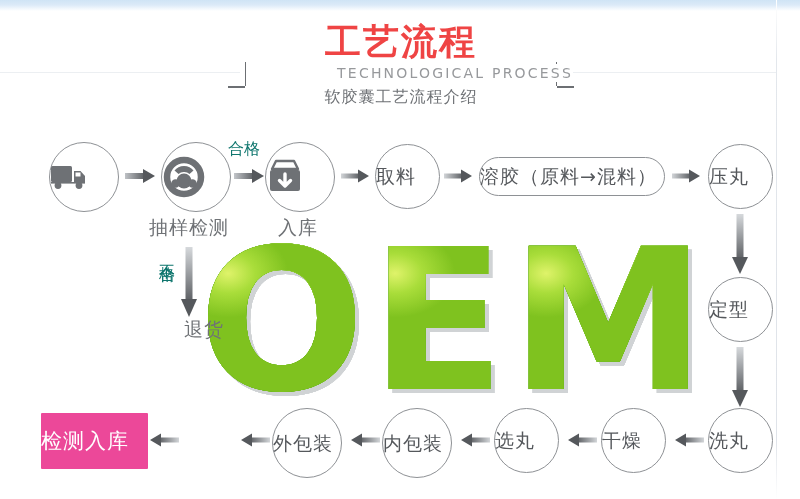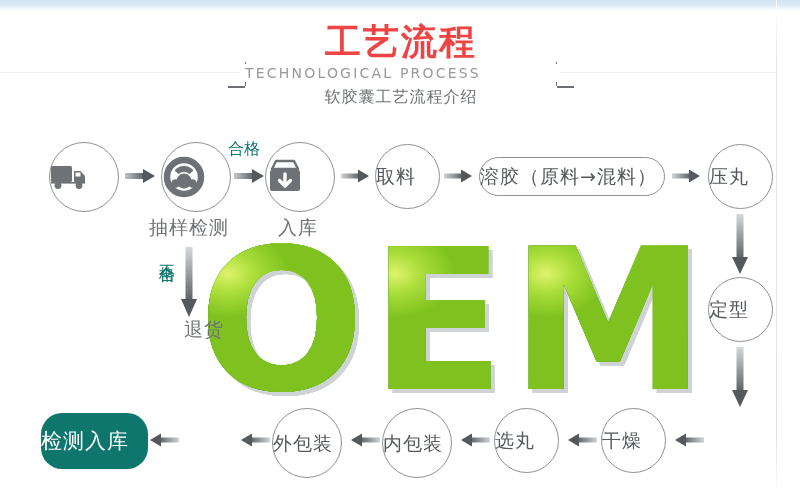--- a/index.html
+++ b/index.html
@@ -23,21 +23,21 @@
   .header{position:absolute;left:245px;top:22px;width:312px;height:92px;}
   .hdr-frame-l,.hdr-frame-r{position:absolute;top:17px;width:62px;height:60px;}
   .hdr-frame-l{left:0;border-top:1.6px solid #6c6f73;border-left:1.6px solid #6c6f73;border-bottom:1.6px solid #6c6f73;}
   .hdr-frame-r{right:0;border-top:1.6px solid #6c6f73;border-right:1.6px solid #6c6f73;border-bottom:1.6px solid #6c6f73;}
   .hdr-tick-l{position:absolute;left:-18px;top:46px;width:18px;height:1.6px;background:#6c6f73;}
   .hdr-tick-r{position:absolute;right:-18px;top:46px;width:18px;height:1.6px;background:#6c6f73;}
   .hdr-title{position:absolute;left:0;top:0;width:312px;text-align:center;
     font-size:36px;line-height:40px;font-weight:bold;color:#ef4444;letter-spacing:2px;
     font-family:"DejaVu Sans","Liberation Sans",sans-serif;
     background:#fff;padding:0 2px;box-sizing:border-box;}
-  .hdr-sub-en{position:absolute;left:0;top:42px;width:312px;text-align:left;
+  .hdr-sub-en{position:absolute;left:16px;top:42px;width:312px;text-align:right;
     font-size:14px;line-height:18px;color:#97999c;letter-spacing:2.2px;background:#fff;}
   .hdr-sub-cn{position:absolute;left:0;top:64px;width:312px;text-align:center;
     font-size:16px;line-height:22px;color:#6f7276;letter-spacing:1px;background:#fff;
     padding:0 8px;box-sizing:border-box;}
 
   
   .oem{position:absolute;left:196px;top:236px;width:512px;height:170px;
     display:flex;align-items:center;justify-content:center;gap:6px;}
   .oem span{
     font-size:196px;line-height:170px;font-weight:bold;
@@ -55,21 +55,21 @@
     -webkit-text-fill-color:transparent;
     filter:drop-shadow(4px 4px 0 rgba(170,175,178,.55));
     user-select:none;
   }
 
   
   .node{position:absolute;box-sizing:border-box;display:flex;align-items:center;
     border:1.3px solid #8e9195;border-radius:50%;background:transparent;color:#55585c;}
   .node .lbl{font-size:19px;line-height:19px;letter-spacing:1px;white-space:nowrap;}
   .node.rect{border-radius:20px;}
-  .node.filled{background:#0f766e;border:none;border-radius:21px;color:#ffffff;}
+  .node.filled{background:#ec4899;border:none;border-radius:1px;color:#ffffff;}
   .node.filled .lbl{color:#fff;font-size:21px;}
 
   .caption{position:absolute;color:#6f7276;font-size:19px;line-height:22px;white-space:nowrap;letter-spacing:1px;}
   .tag{position:absolute;color:#0f766e;font-size:16px;line-height:18px;white-space:nowrap;}
   .tag.vert{writing-mode:vertical-rl;text-orientation:upright;letter-spacing:1px;}
 
   
   .arrow{position:absolute;}
   .arrow svg{display:block;}
 
@@ -252,20 +252,23 @@
           <linearGradient id="gD2" x1="0" y1="0" x2="0" y2="1">
         <stop offset="0" stop-color="#d6d9dc"></stop>
             <stop offset="1" stop-color="#5a5d61"></stop>
           </linearGradient>
         </defs>
       <rect x="5.5" y="0" width="7" height="46" fill="url(#gD2)"></rect>
       <path d="M1 43h16L9 60z" fill="#55585c"></path>
     </svg>
   </div>
 
+  <div class="node" style="left:708px;top:408px;width:65px;height:65px;">
+    <span class="lbl">洗丸</span>
+  </div>
 
   <div class="arrow" style="left:672px;top:432px;">
     <svg width="32" height="16" viewBox="0 0 32 16">
       <defs>
           <linearGradient id="gL1" x1="1" y1="0" x2="0" y2="0">
         <stop offset="0" stop-color="#d2d5d8"></stop>
             <stop offset="1" stop-color="#5a5d61"></stop>
           </linearGradient>
         </defs>
       <rect x="12" y="5.5" width="20" height="5" fill="url(#gL1)"></rect>

